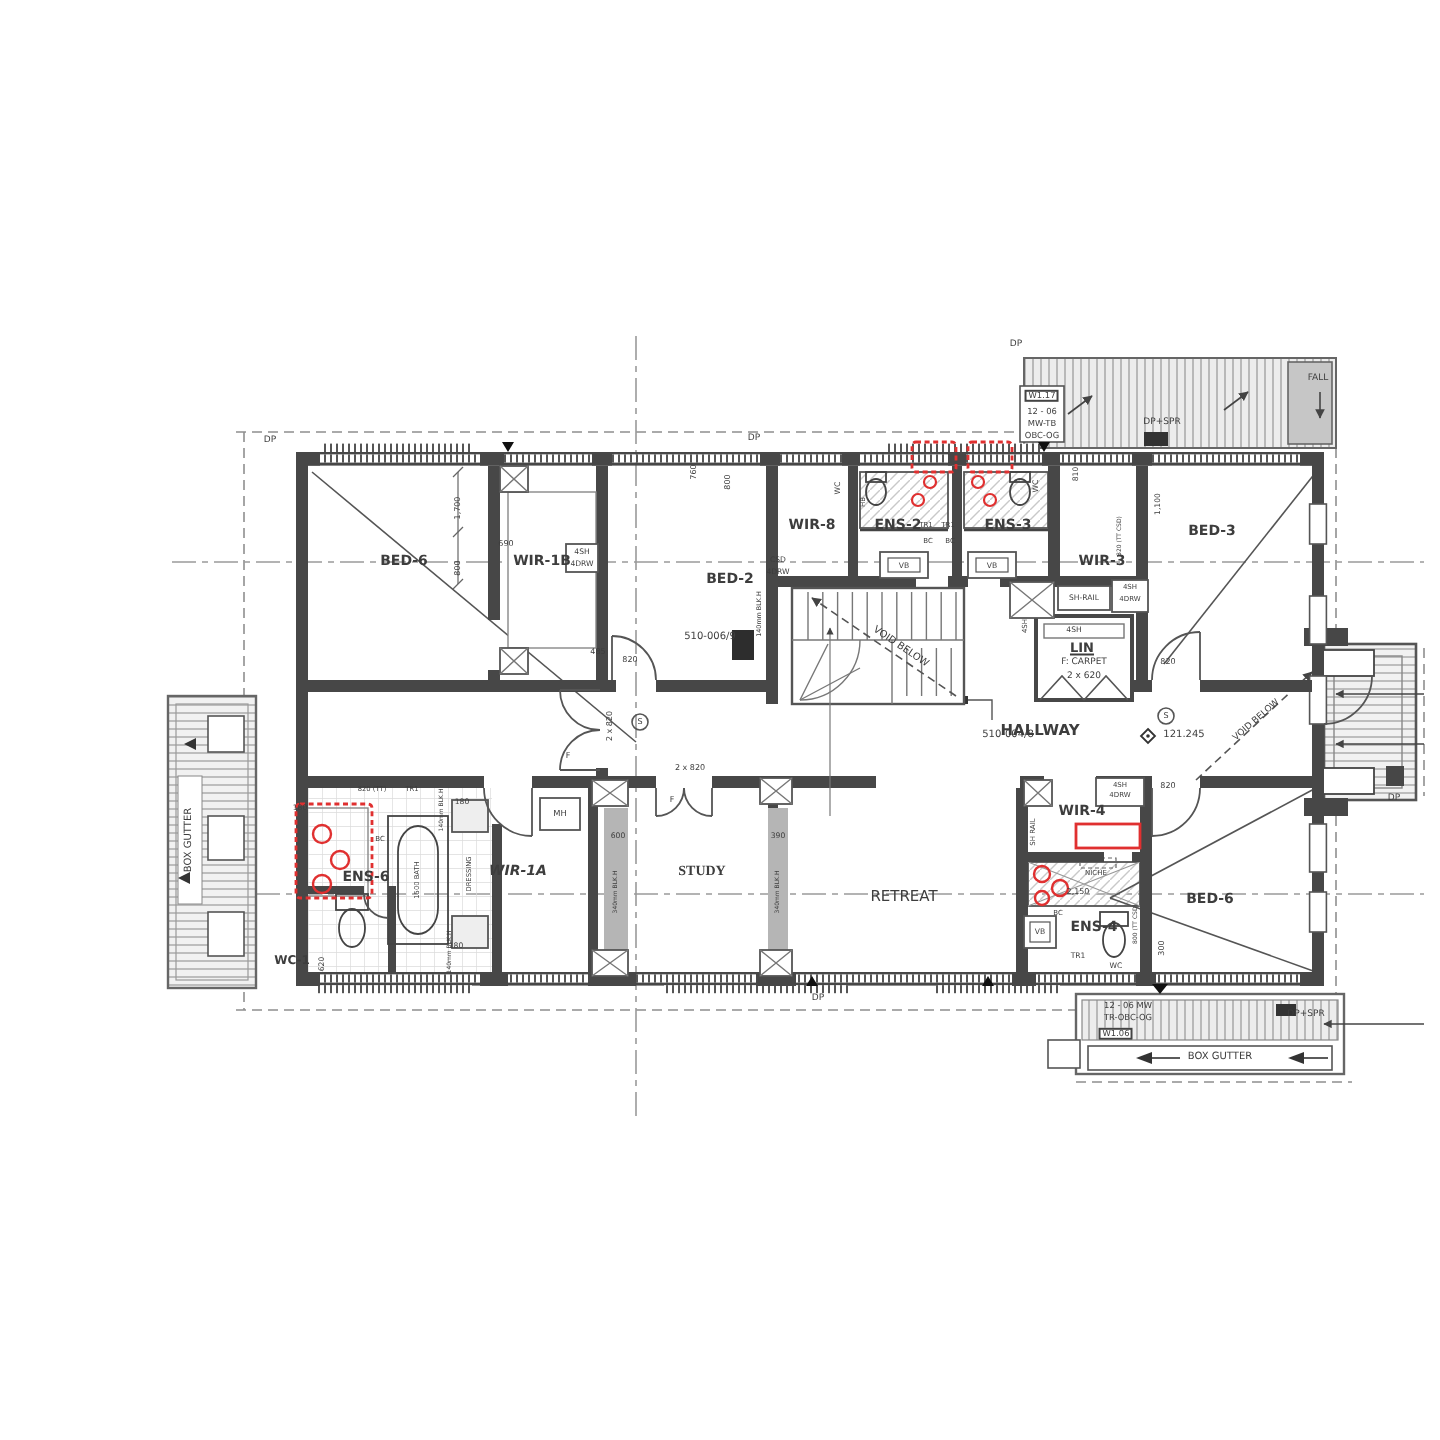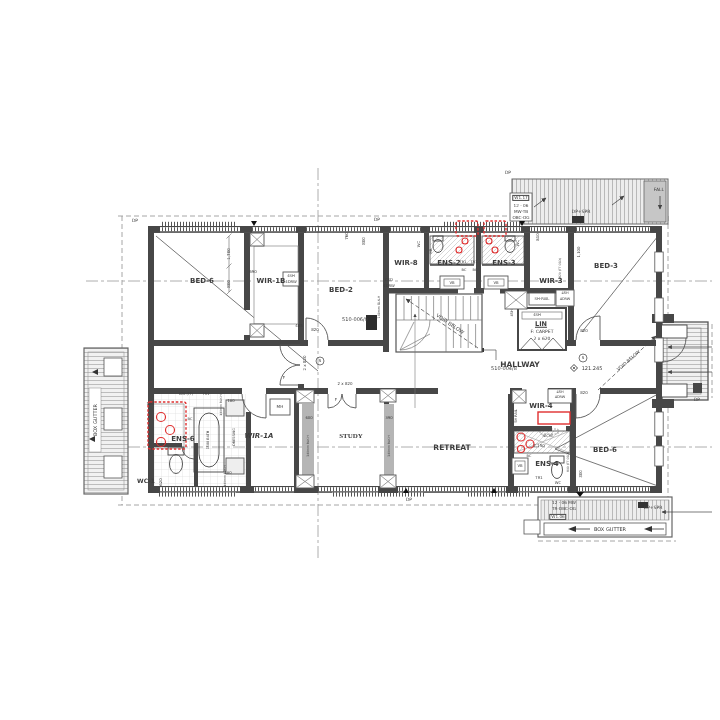--- a/index.html
+++ b/index.html
@@ -338,35 +338,35 @@
       <line x1="226.5" y1="238.5" x2="231.5" y2="233.5"></line>
       <line x1="226.5" y1="268.5" x2="231.5" y2="263.5"></line>
       <line x1="226.5" y1="294.5" x2="231.5" y2="289.5"></line>
     </g>
   </g>
 </svg>
 
 <div id="labels-layer">
       <span class="lbl" style="left: 202px; top: 281px; font-size: 7px; font-weight: 700; color: rgb(61, 61, 61); transform: translate(-50%, -50%) rotate(0deg);">BED-6</span>
       <span class="lbl" style="left: 271px; top: 281px; font-size: 7px; font-weight: 700; color: rgb(61, 61, 61); transform: translate(-50%, -50%) rotate(0deg);">WIR-1B</span>
-      <span class="lbl" style="left: 341px; top: 290px; font-size: 7px; font-weight: 700; color: rgb(61, 61, 61); transform: translate(-50%, -50%) rotate(0deg);">BED-2</span>
+      <span class="lbl" style="left: 341px; top: 290px; font-size: 7px; font-weight: 700; color: rgb(61, 61, 61); transform: translate(-50%, -50%) rotate(0deg); padding-left: 48px;">BED-2</span>
       <span class="lbl" style="left: 406px; top: 263px; font-size: 7px; font-weight: 700; color: rgb(61, 61, 61); transform: translate(-50%, -50%) rotate(0deg);">WIR-8</span>
       <span class="lbl" style="left: 449px; top: 263px; font-size: 7px; font-weight: 700; color: rgb(61, 61, 61); transform: translate(-50%, -50%) rotate(0deg);">ENS-2</span>
       <span class="lbl" style="left: 504px; top: 263px; font-size: 7px; font-weight: 700; color: rgb(61, 61, 61); transform: translate(-50%, -50%) rotate(0deg);">ENS-3</span>
       <span class="lbl" style="left: 551px; top: 281px; font-size: 7px; font-weight: 700; color: rgb(61, 61, 61); transform: translate(-50%, -50%) rotate(0deg); text-align: center;">WIR-3</span>
       <span class="lbl" style="left: 606px; top: 266px; font-size: 7px; font-weight: 700; color: rgb(61, 61, 61); transform: translate(-50%, -50%) rotate(0deg);">BED-3</span>
       <span class="lbl" style="left: 541px; top: 324px; font-size: 6.5px; font-weight: 700; color: rgb(61, 61, 61); transform: translate(-50%, -50%) rotate(0deg); text-decoration: underline;">LIN</span>
       <span class="lbl" style="left: 542px; top: 332px; font-size: 4.5px; font-weight: 400; color: rgb(61, 61, 61); transform: translate(-50%, -50%) rotate(0deg);">F: CARPET</span>
       <span class="lbl" style="left: 542px; top: 339px; font-size: 4.5px; font-weight: 400; color: rgb(61, 61, 61); transform: translate(-50%, -50%) rotate(0deg);">2 x 620</span>
       <span class="lbl" style="left: 520px; top: 365px; font-size: 7.5px; font-weight: 700; color: rgb(61, 61, 61); transform: translate(-50%, -50%) rotate(0deg);">HALLWAY</span>
       <span class="lbl" style="left: 259px; top: 436px; font-size: 7px; font-weight: 700; color: rgb(61, 61, 61); transform: translate(-50%, -50%) rotate(0deg); font-style: italic;">WIR-1A</span>
       <span class="lbl" style="left: 183px; top: 439px; font-size: 7px; font-weight: 700; color: rgb(61, 61, 61); transform: translate(-50%, -50%) rotate(0deg);">ENS-6</span>
       <span class="lbl" style="left: 146px; top: 481px; font-size: 6px; font-weight: 700; color: rgb(61, 61, 61); transform: translate(-50%, -50%) rotate(0deg);">WC-1</span>
       <span class="lbl" style="left: 351px; top: 436px; font-size: 7px; font-weight: 700; color: rgb(61, 61, 61); transform: translate(-50%, -50%) rotate(0deg); font-family: Liberation Serif, serif;">STUDY</span>
-      <span class="lbl" style="left: 452px; top: 448px; font-size: 7.5px; font-weight: 700; color: rgb(61, 61, 61); transform: translate(-50%, -50%) rotate(0deg);">RETREAT</span>
+      <span class="lbl" style="left: 452px; top: 448px; font-size: 7.5px; font-weight: 400; color: rgb(61, 61, 61); transform: translate(-50%, -50%) rotate(0deg);">RETREAT</span>
       <span class="lbl" style="left: 541px; top: 406px; font-size: 7px; font-weight: 700; color: rgb(61, 61, 61); transform: translate(-50%, -50%) rotate(0deg);">WIR-4</span>
       <span class="lbl" style="left: 547px; top: 464px; font-size: 7px; font-weight: 700; color: rgb(61, 61, 61); transform: translate(-50%, -50%) rotate(0deg);">ENS-4</span>
       <span class="lbl" style="left: 605px; top: 450px; font-size: 7px; font-weight: 700; color: rgb(61, 61, 61); transform: translate(-50%, -50%) rotate(0deg);">BED-6</span>
       <span class="lbl" style="left: 355px; top: 319px; font-size: 5px; font-weight: 400; color: rgb(61, 61, 61); transform: translate(-50%, -50%) rotate(0deg);">510-006/9</span>
       <span class="lbl" style="left: 504px; top: 368px; font-size: 5px; font-weight: 400; color: rgb(61, 61, 61); transform: translate(-50%, -50%) rotate(0deg);">510-004/8</span>
       <span class="lbl" style="left: 592px; top: 368px; font-size: 5px; font-weight: 400; color: rgb(61, 61, 61); transform: translate(-50%, -50%) rotate(0deg);">121.245</span>
       <span class="lbl" style="left: 450px; top: 324px; font-size: 5px; font-weight: 400; color: rgb(61, 61, 61); transform: translate(-50%, -50%) rotate(34deg);">VOID BELOW</span>
       <span class="lbl" style="left: 629px; top: 361px; font-size: 4.5px; font-weight: 400; color: rgb(61, 61, 61); transform: translate(-50%, -50%) rotate(-41deg);">VOID BELOW</span>
       <span class="lbl" style="left: 95px; top: 420px; font-size: 5px; font-weight: 400; color: rgb(61, 61, 61); transform: translate(-50%, -50%) rotate(-90deg);">BOX GUTTER</span>
       <span class="lbl" style="left: 610px; top: 529px; font-size: 5px; font-weight: 400; color: rgb(61, 61, 61); transform: translate(-50%, -50%) rotate(0deg);">BOX GUTTER</span>

